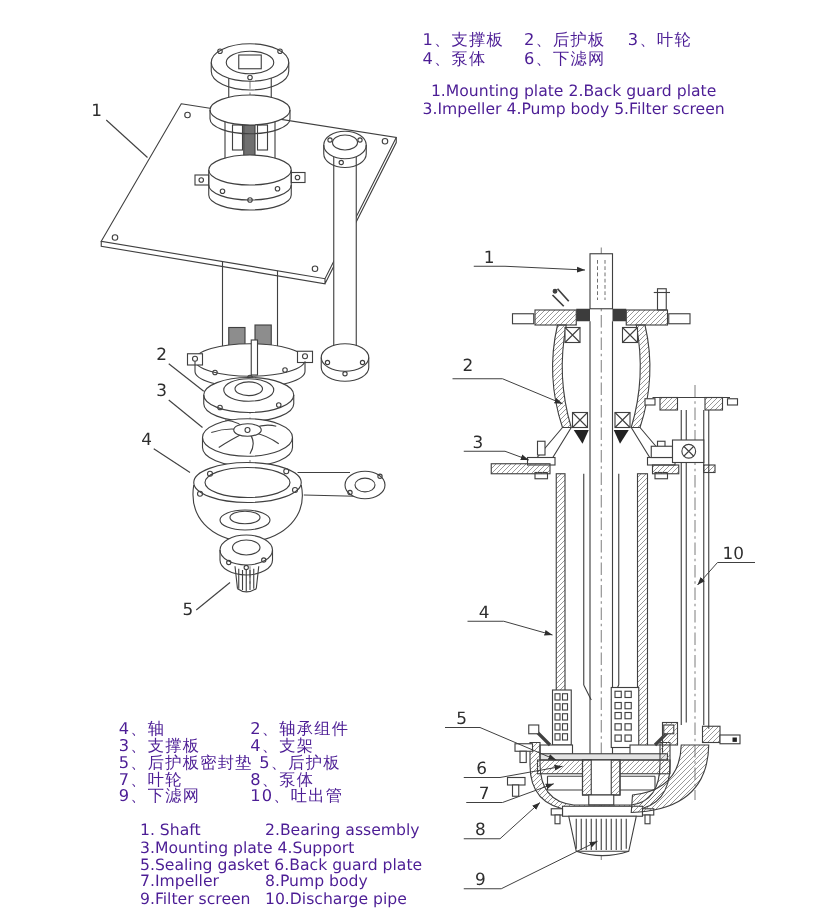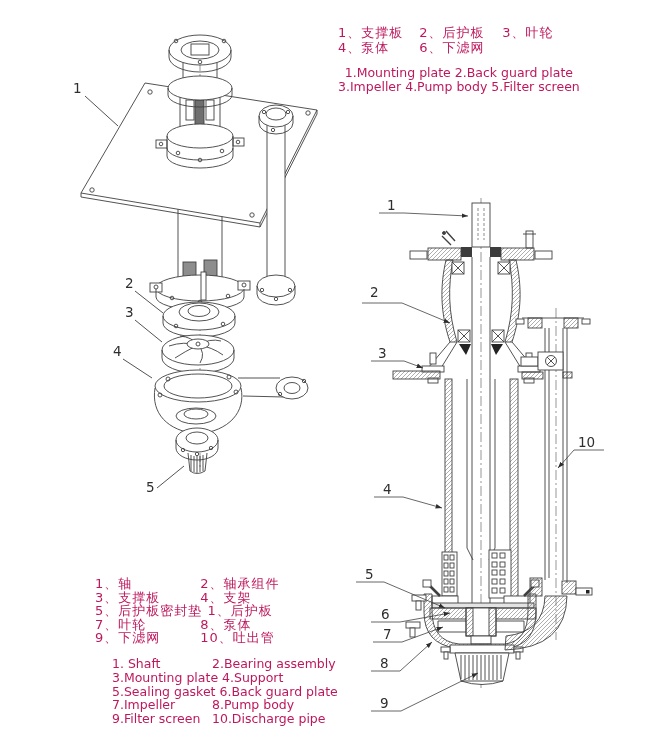--- a/index.html
+++ b/index.html
@@ -1,19 +1,19 @@
 <!DOCTYPE html>
 <html><head>
 <meta charset="utf-8">
 <style>
   html,body{margin:0;padding:0;background:#fff;}
   .stage{position:relative;width:656px;height:734px;background:#fff;overflow:hidden;
          font-family:"DejaVu Sans",sans-serif;}
   .stage svg{position:absolute;left:0;top:0;}
-  .legend{position:absolute;color:#be185d;}
+  .legend{position:absolute;color:#4c1d95;}
   .legend .row{white-space:nowrap;}
   .it{display:inline-block;vertical-align:top;}
   .lt{left:338px;top:25px;font-size:13px;}
   .lt .cn .row{line-height:15px;letter-spacing:1px;}
   .lt .en{margin-top:11px;font-size:12.5px;text-align:center;}
   .lt .en .row{line-height:14px;}
   .lb{left:95px;top:577px;font-size:13px;}
   .lb .cn .row{line-height:13.6px;letter-spacing:1px;}
   .lb .en{margin-top:12px;font-size:12.5px;}
   .lb .en .row{line-height:13.8px;margin-left:17px;}
@@ -343,30 +343,30 @@
         <span class="it w63">3.Impeller</span>
         <span class="it w80">4.Pump body</span>
         <span class="it">5.Filter screen</span>
       </div>
     </div>
   </div>
 
   <div class="legend lb">
     <div class="cn">
       <div class="row">
-        <span class="it w100">1、轴</span>
+        <span class="it w100">4、轴</span>
         <span class="it">2、轴承组件</span>
       </div>
       <div class="row">
         <span class="it w100">3、支撑板</span>
         <span class="it">4、支架</span>
       </div>
       <div class="row">
         <span class="it w100">5、后护板密封垫</span>
-        <span class="it">1、后护板</span>
+        <span class="it">5、后护板</span>
       </div>
       <div class="row">
         <span class="it w100">7、叶轮</span>
         <span class="it">8、泵体</span>
       </div>
       <div class="row">
         <span class="it w100">9、下滤网</span>
         <span class="it">10、吐出管</span>
       </div>
     </div>

